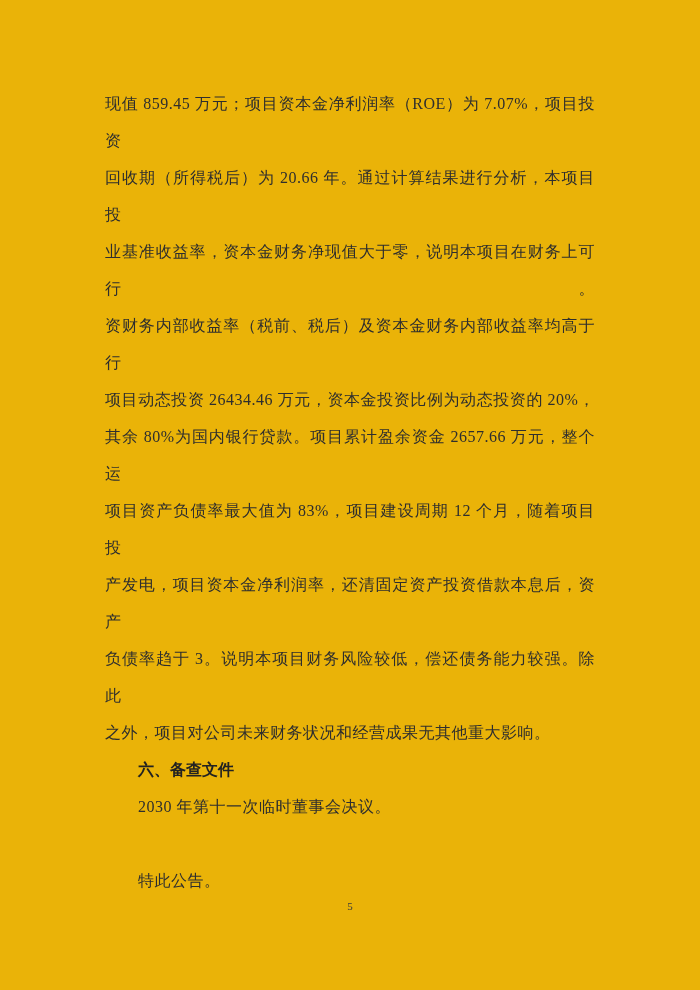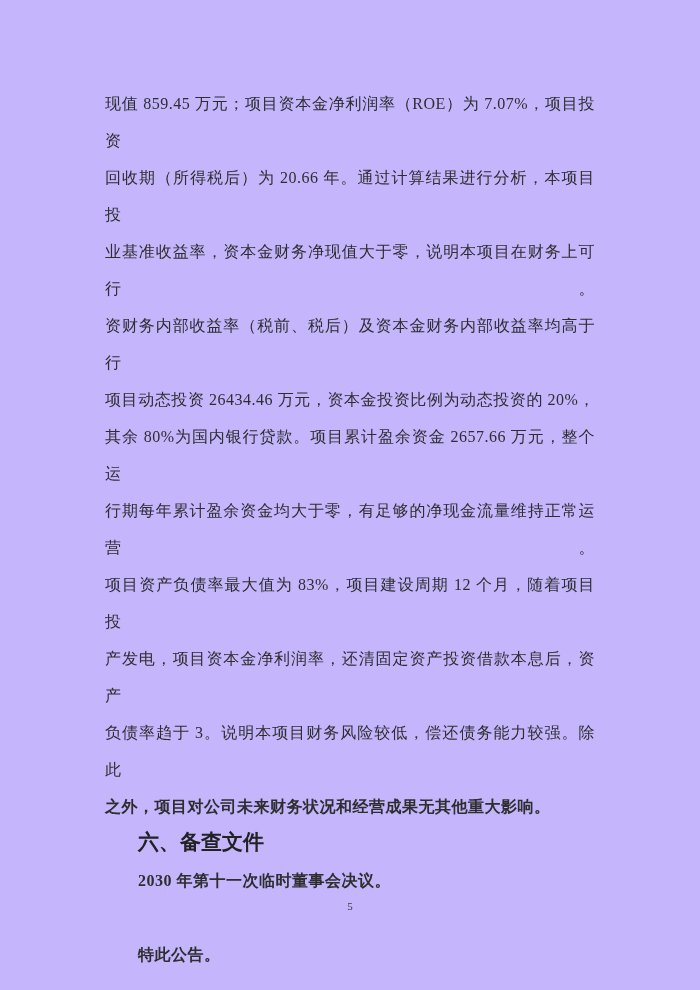--- a/index.html
+++ b/index.html
@@ -4,21 +4,21 @@
 <style>
   html, body {
     margin: 0;
     padding: 0;
     background: #ffffff;
   }
   .page {
     position: relative;
     width: 700px;
     height: 990px;
-    background: #c4b5fd;
+    background: #eab308;
     overflow: hidden;
     font-family: "Liberation Serif", "DejaVu Serif", serif;
     color: #2e2e2e;
   }
   .content {
     position: absolute;
     left: 105px;
     top: 85px;
     width: 490px;
   }
@@ -29,26 +29,25 @@
     letter-spacing: 0.5px;
   }
   .just {
     text-align: justify;
     text-align-last: justify;
     text-justify: inter-character;
   }
   .short {
     text-align: left;
     text-align-last: left;
-    font-weight: bold;
   }
   .heading {
-    font-family: Liberation Mono, monospace;
+    font-family: Liberation Sans, sans-serif;
     font-weight: bold;
-    font-size: 21px;
+    font-size: 16px;
     line-height: 37px;
     padding-left: 33px;
     color: #222222;
   }
   .indent {
     padding-left: 33px;
   }
   .spacer {
     height: 37px;
   }
@@ -68,21 +67,20 @@
 
 <div class="page">
   <div class="content">
 
     <div class="line just">现值 859.45 万元；项目资本金净利润率（ROE）为 7.07%，项目投资</div>
     <div class="line just">回收期（所得税后）为 20.66 年。通过计算结果进行分析，本项目投</div>
     <div class="line just">业基准收益率，资本金财务净现值大于零，说明本项目在财务上可行。</div>
     <div class="line just">资财务内部收益率（税前、税后）及资本金财务内部收益率均高于行</div>
     <div class="line just">项目动态投资 26434.46 万元，资本金投资比例为动态投资的 20%，</div>
     <div class="line just">其余 80%为国内银行贷款。项目累计盈余资金 2657.66 万元，整个运</div>
-    <div class="line just">行期每年累计盈余资金均大于零，有足够的净现金流量维持正常运营。</div>
     <div class="line just">项目资产负债率最大值为 83%，项目建设周期 12 个月，随着项目投</div>
     <div class="line just">产发电，项目资本金净利润率，还清固定资产投资借款本息后，资产</div>
     <div class="line just">负债率趋于 3。说明本项目财务风险较低，偿还债务能力较强。除此</div>
     <div class="line short">之外，项目对公司未来财务状况和经营成果无其他重大影响。</div>
 
     <div class="heading">六、备查文件</div>
 
     <div class="line short indent">2030 年第十一次临时董事会决议。</div>
 
     <div class="spacer"></div>

